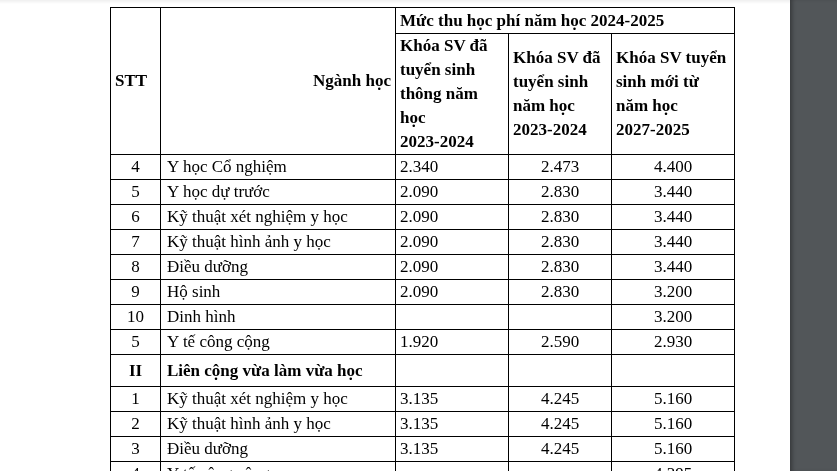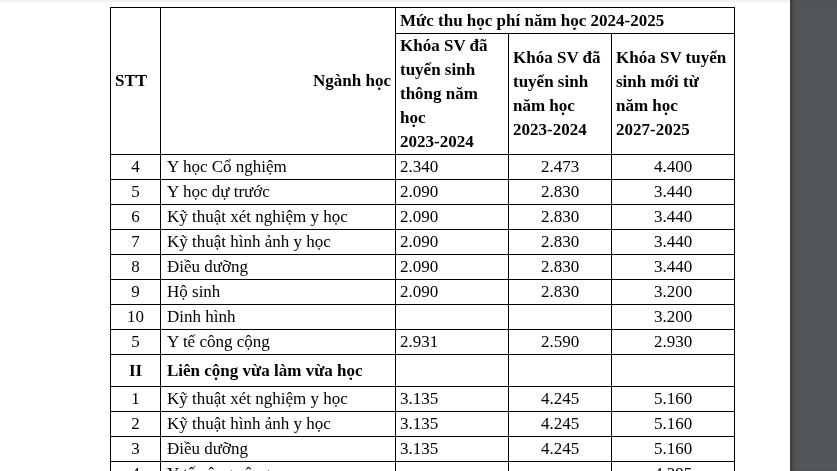--- a/index.html
+++ b/index.html
@@ -123,21 +123,21 @@
       <tr class="data">
         <td class="c-stt">10</td>
         <td class="c-name">Dinh hình</td>
         <td class="c-v1"></td>
         <td class="c-v2"></td>
         <td class="c-v3">3.200</td>
       </tr>
       <tr class="data">
         <td class="c-stt">5</td>
         <td class="c-name">Y tế công cộng</td>
-        <td class="c-v1">2.931</td>
+        <td class="c-v1">1.920</td>
         <td class="c-v2">2.590</td>
         <td class="c-v3">2.930</td>
       </tr>
       <tr class="section">
         <td class="c-stt">II</td>
         <td class="c-name">Liên cộng vừa làm vừa học</td>
         <td class="c-v1"></td>
         <td class="c-v2"></td>
         <td class="c-v3"></td>
       </tr>

